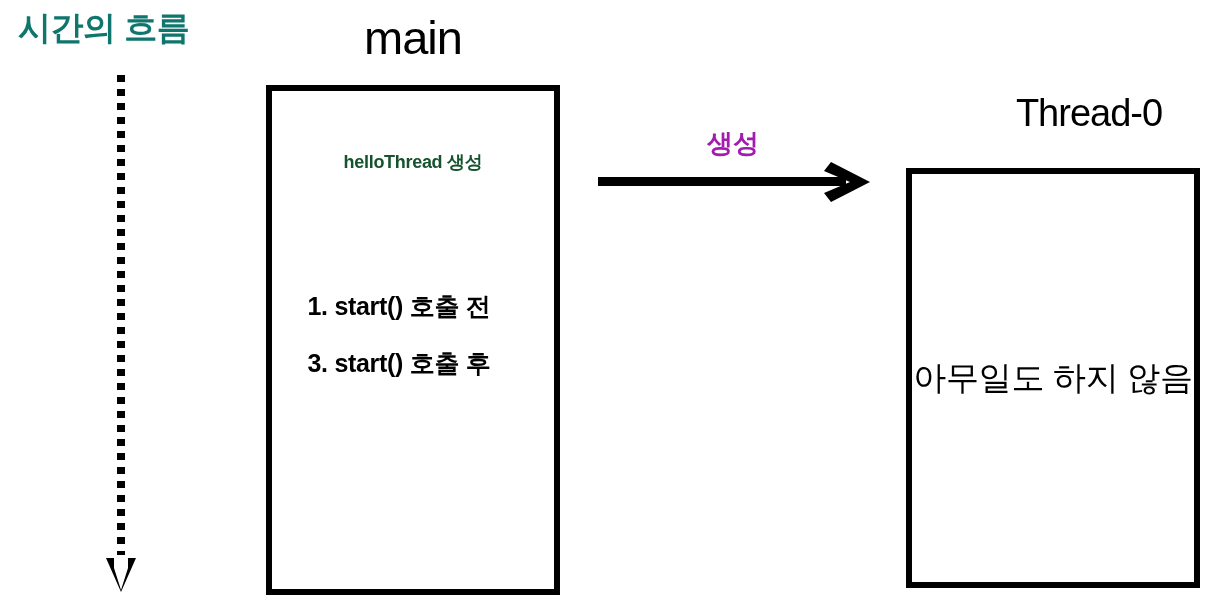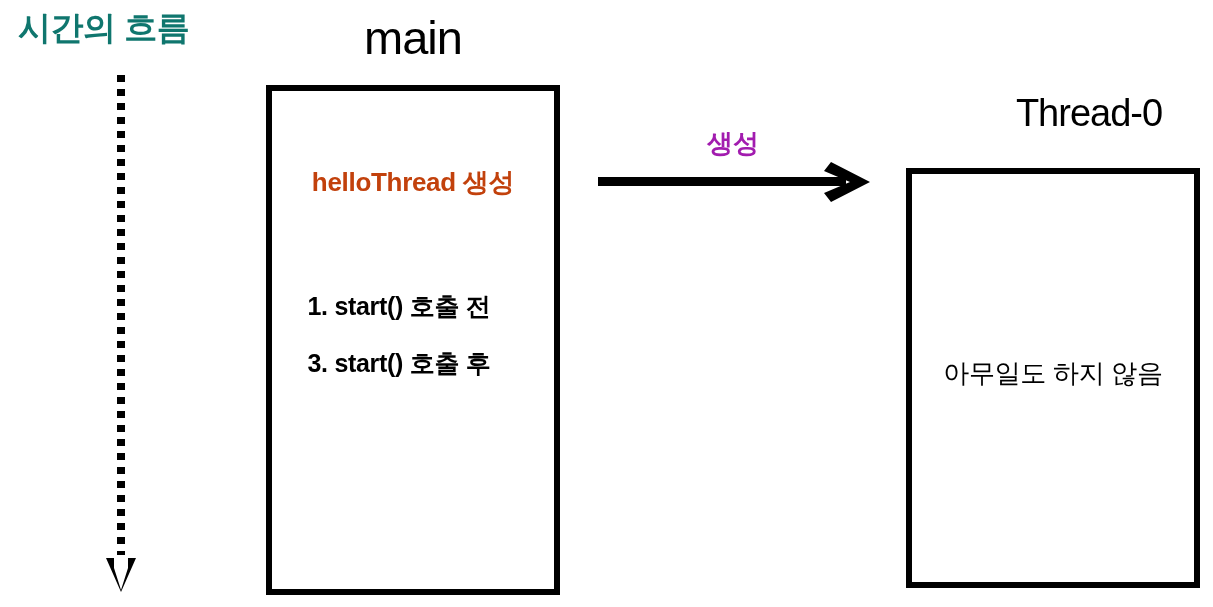--- a/index.html
+++ b/index.html
@@ -87,26 +87,26 @@
     left: 906px;
     top: 168px;
     width: 294px;
     height: 420px;
   }
 
   
   .main-create-line {
     position: absolute;
     left: 266px;
-    top: 165px;
+    top: 150px;
     width: 294px;
     text-align: center;
-    font-size: 26px;
+    font-size: 18px;
     font-weight: bold;
-    color: #c2410c;
+    color: #14532d;
     white-space: nowrap;
     letter-spacing: -0.3px;
   }
   .step-list {
     position: absolute;
     left: 266px;
     top: 290px;
     width: 266px;
   }
   .step-item {
@@ -119,21 +119,21 @@
     margin-bottom: 24px;
   }
 
   
   .thread-idle-line {
     position: absolute;
     left: 906px;
     top: 356px;
     width: 294px;
     text-align: center;
-    font-size: 26px;
+    font-size: 33px;
     font-weight: normal;
     color: #000000;
     white-space: nowrap;
     letter-spacing: -0.3px;
   }
 
   
   .create-label {
     position: absolute;
     left: 678px;

